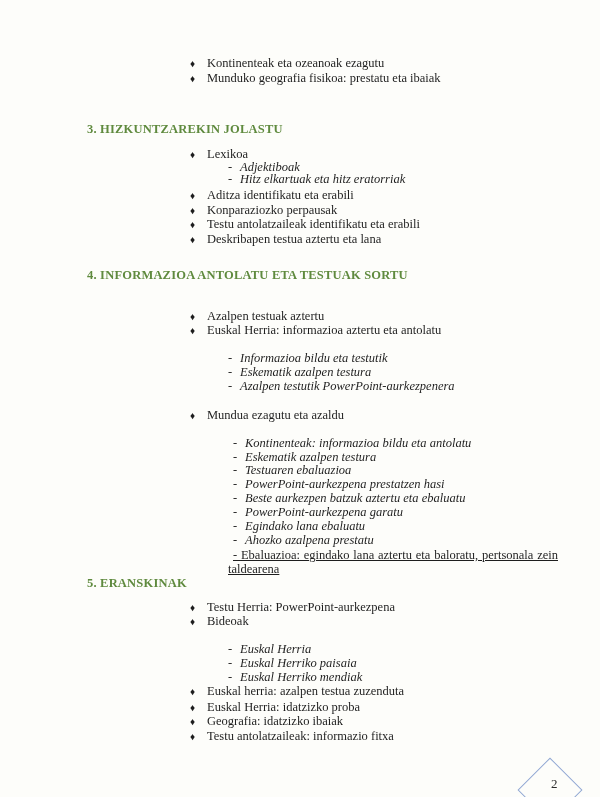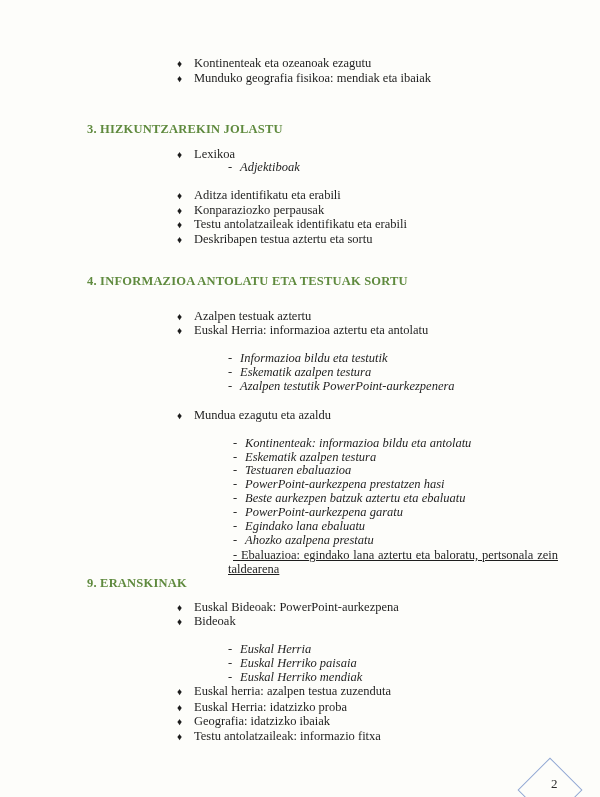--- a/index.html
+++ b/index.html
@@ -23,21 +23,21 @@
     line-height: 14px;
   }
   .heading {
     font-weight: bold;
     color: #5f8a3e;
     left: 87px;
     letter-spacing: 0.2px;
     font-family: Liberation Serif, serif;
   }
   .bullet-item {
-    left: 194px;
+    left: 207px;
     text-align: center;
   }
   .bullet-item::before {
     content: "\2666";
     position: absolute;
     left: -17px;
     top: 1px;
     font-size: 10px;
     color: #1e1e1e;
   }
@@ -84,49 +84,50 @@
     font-size: 13px;
     color: #2b2b2b;
   }
 </style>
 </head>
 <body>
 
 <div id="page">
 
   <div class="line bullet-item" style="top:56px">Kontinenteak eta ozeanoak ezagutu</div>
-  <div class="line bullet-item" style="top:71px">Munduko geografia fisikoa: mendiak eta ibaiak</div>
+  <div class="line bullet-item" style="top:71px">Munduko geografia fisikoa: prestatu eta ibaiak</div>
 
   <div class="line heading" style="top:122px">3. HIZKUNTZAREKIN JOLASTU</div>
   <div class="line bullet-item" style="top:147px">Lexikoa</div>
   <div class="line dash-item" style="top:160px">Adjektiboak</div>
+  <div class="line dash-item" style="top:172px">Hitz elkartuak eta hitz eratorriak</div>
   <div class="line bullet-item" style="top:188px">Aditza identifikatu eta erabili</div>
   <div class="line bullet-item" style="top:203px">Konparaziozko perpausak</div>
   <div class="line bullet-item" style="top:217px">Testu antolatzaileak identifikatu eta erabili</div>
-  <div class="line bullet-item" style="top:232px">Deskribapen testua aztertu eta sortu</div>
+  <div class="line bullet-item" style="top:232px">Deskribapen testua aztertu eta lana</div>
 
-  <div class="line heading" style="top:274px">4. INFORMAZIOA ANTOLATU ETA TESTUAK SORTU</div>
+  <div class="line heading" style="top:268px">4. INFORMAZIOA ANTOLATU ETA TESTUAK SORTU</div>
   <div class="line bullet-item" style="top:309px">Azalpen testuak aztertu</div>
   <div class="line bullet-item" style="top:323px">Euskal Herria: informazioa aztertu eta antolatu</div>
   <div class="line dash-item" style="top:351px">Informazioa bildu eta testutik</div>
   <div class="line dash-item" style="top:365px">Eskematik azalpen testura</div>
   <div class="line dash-item" style="top:379px">Azalpen testutik PowerPoint-aurkezpenera</div>
   <div class="line bullet-item" style="top:408px">Mundua ezagutu eta azaldu</div>
   <div class="line dash-item indent-b" style="top:436px">Kontinenteak: informazioa bildu eta antolatu</div>
   <div class="line dash-item indent-b" style="top:450px">Eskematik azalpen testura</div>
   <div class="line dash-item indent-b" style="top:463px">Testuaren ebaluazioa</div>
   <div class="line dash-item indent-b" style="top:477px">PowerPoint-aurkezpena prestatzen hasi</div>
   <div class="line dash-item indent-b" style="top:491px">Beste aurkezpen batzuk aztertu eta ebaluatu</div>
   <div class="line dash-item indent-b" style="top:505px">PowerPoint-aurkezpena garatu</div>
   <div class="line dash-item indent-b" style="top:519px">Egindako lana ebaluatu</div>
   <div class="line dash-item indent-b" style="top:533px">Ahozko azalpena prestatu</div>
   <div class="wrap-block" style="top:548px">Ebaluazioa: egindako lana aztertu eta baloratu, pertsonala zein taldearena</div>
 
-  <div class="line heading" style="top:576px">9. ERANSKINAK</div>
-  <div class="line bullet-item" style="top:600px">Euskal Bideoak: PowerPoint-aurkezpena</div>
+  <div class="line heading" style="top:576px">5. ERANSKINAK</div>
+  <div class="line bullet-item" style="top:600px">Testu Herria: PowerPoint-aurkezpena</div>
   <div class="line bullet-item" style="top:614px">Bideoak</div>
   <div class="line dash-item" style="top:642px">Euskal Herria</div>
   <div class="line dash-item" style="top:656px">Euskal Herriko paisaia</div>
   <div class="line dash-item" style="top:670px">Euskal Herriko mendiak</div>
   <div class="line bullet-item" style="top:700px">Euskal Herria: idatzizko proba</div>
   <div class="line bullet-item" style="top:684px">Euskal herria: azalpen testua zuzenduta</div>
   <div class="line bullet-item" style="top:714px">Geografia: idatzizko ibaiak</div>
   <div class="line bullet-item" style="top:729px">Testu antolatzaileak: informazio fitxa</div>
 
   <div id="page-diamond"></div>

